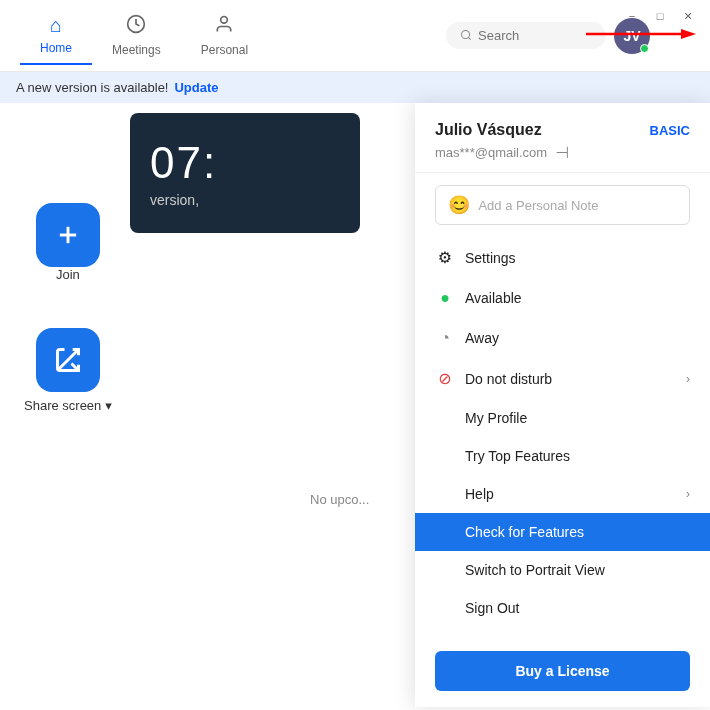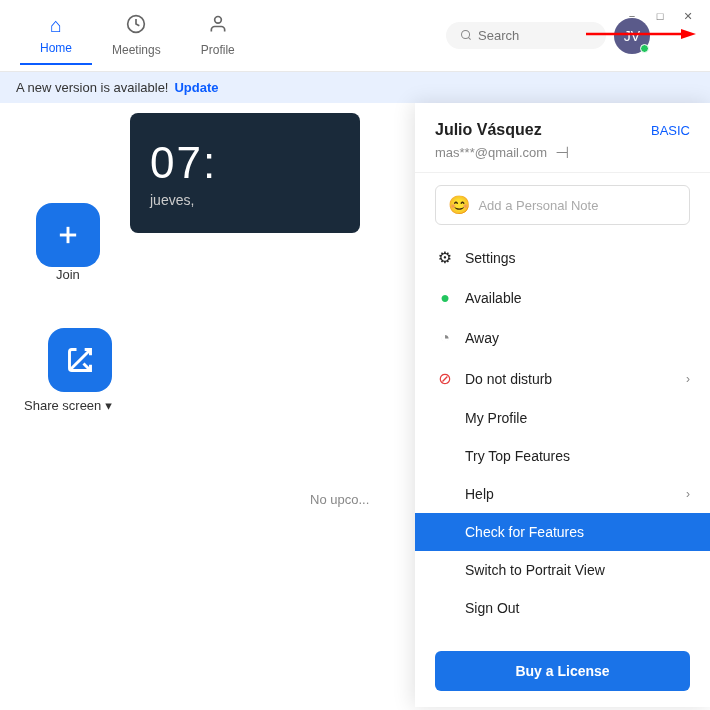--- a/index.html
+++ b/index.html
@@ -101,21 +101,21 @@
       width: 100%;
     }
     .avatar-btn {
       width: 36px; height: 36px;
       border-radius: 50%;
       background: #5a5a8a;
       cursor: pointer;
       position: relative;
       overflow: visible;
       display: flex; align-items: center; justify-content: center;
-      color: white; font-size: 14px; font-weight: normal;
+      color: white; font-size: 14px; font-weight: bold;
     }
     .avatar-online-dot {
       position: absolute;
       bottom: 1px; right: 1px;
       width: 9px; height: 9px;
       border-radius: 50%;
       background: #22c55e;
       border: 1.5px solid #fff;
     }
 
@@ -245,21 +245,21 @@
       margin-bottom: 4px;
     }
     .user-name {
       font-size: 16px;
       font-weight: 600;
       color: #222;
     }
     .user-plan {
       font-size: 13px;
       color: #0b5cff;
-      font-weight: 400;
+      font-weight: 700;
       cursor: pointer;
     }
     .user-email-row {
       display: flex;
       align-items: center;
       gap: 8px;
       color: #888;
       font-size: 13px;
     }
     .eye-icon { font-size: 16px; cursor: pointer; }
@@ -353,21 +353,21 @@
         </span>
         <span class="nav-label">Meetings</span>
       </div>
       <div class="nav-item">
         <span class="nav-icon">
           <svg width="20" height="20" viewBox="0 0 24 24" fill="none" stroke="#666" stroke-width="2">
             <path d="M20 21v-2a4 4 0 0 0-4-4H8a4 4 0 0 0-4 4v2"></path>
             <circle cx="12" cy="7" r="4"></circle>
           </svg>
         </span>
-        <span class="nav-label">Profile</span>
+        <span class="nav-label">Personal</span>
       </div>
     </div>
 
     <div class="search-area">
       <div class="search-bar">
         <svg width="14" height="14" viewBox="0 0 24 24" fill="none" stroke="#888" stroke-width="2">
           <circle cx="11" cy="11" r="8"></circle>
           <line x1="21" y1="21" x2="16.65" y2="16.65"></line>
         </svg>
         <input type="text" placeholder="Search" style="">
@@ -391,36 +391,36 @@
     <span class="update-link">Update</span>
   </div>
 
   <div class="main-content">
 
     <div style="position:relative; width:100%; height:100%;">
 
       <div style="position:absolute; left:130px; top:10px;">
         <div class="calendar-widget">
           <div class="clock-text">07:</div>
-          <div class="date-text">jueves,</div>
+          <div class="date-text">version,</div>
         </div>
       </div>
 
       <div class="action-buttons">
         <div class="action-btn-container">
           <div class="action-btn-square">
             <svg width="28" height="28" viewBox="0 0 24 24" fill="none" stroke="white" stroke-width="2.5">
               <line x1="12" y1="5" x2="12" y2="19"></line>
               <line x1="5" y1="12" x2="19" y2="12"></line>
             </svg>
           </div>
           <span class="action-btn-label">Join</span>
         </div>
 
-        <div class="share-btn-container" style="margin-top:30px;align-items:flex-end;">
+        <div class="share-btn-container" style="margin-top:30px;">
           <div class="action-btn-square">
             <svg width="28" height="28" viewBox="0 0 24 24" fill="none" stroke="white" stroke-width="2.5">
               <polyline points="16 3 21 3 21 8"></polyline>
               <line x1="4" y1="20" x2="21" y2="3"></line>
               <polyline points="21 16 21 21 16 21"></polyline>
               <line x1="15" y1="15" x2="21" y2="21"></line>
               <path d="M9 3H5a2 2 0 0 0-2 2v14a2 2 0 0 0 2 2h14"></path>
             </svg>
           </div>
           <div class="share-btn-label-row">

